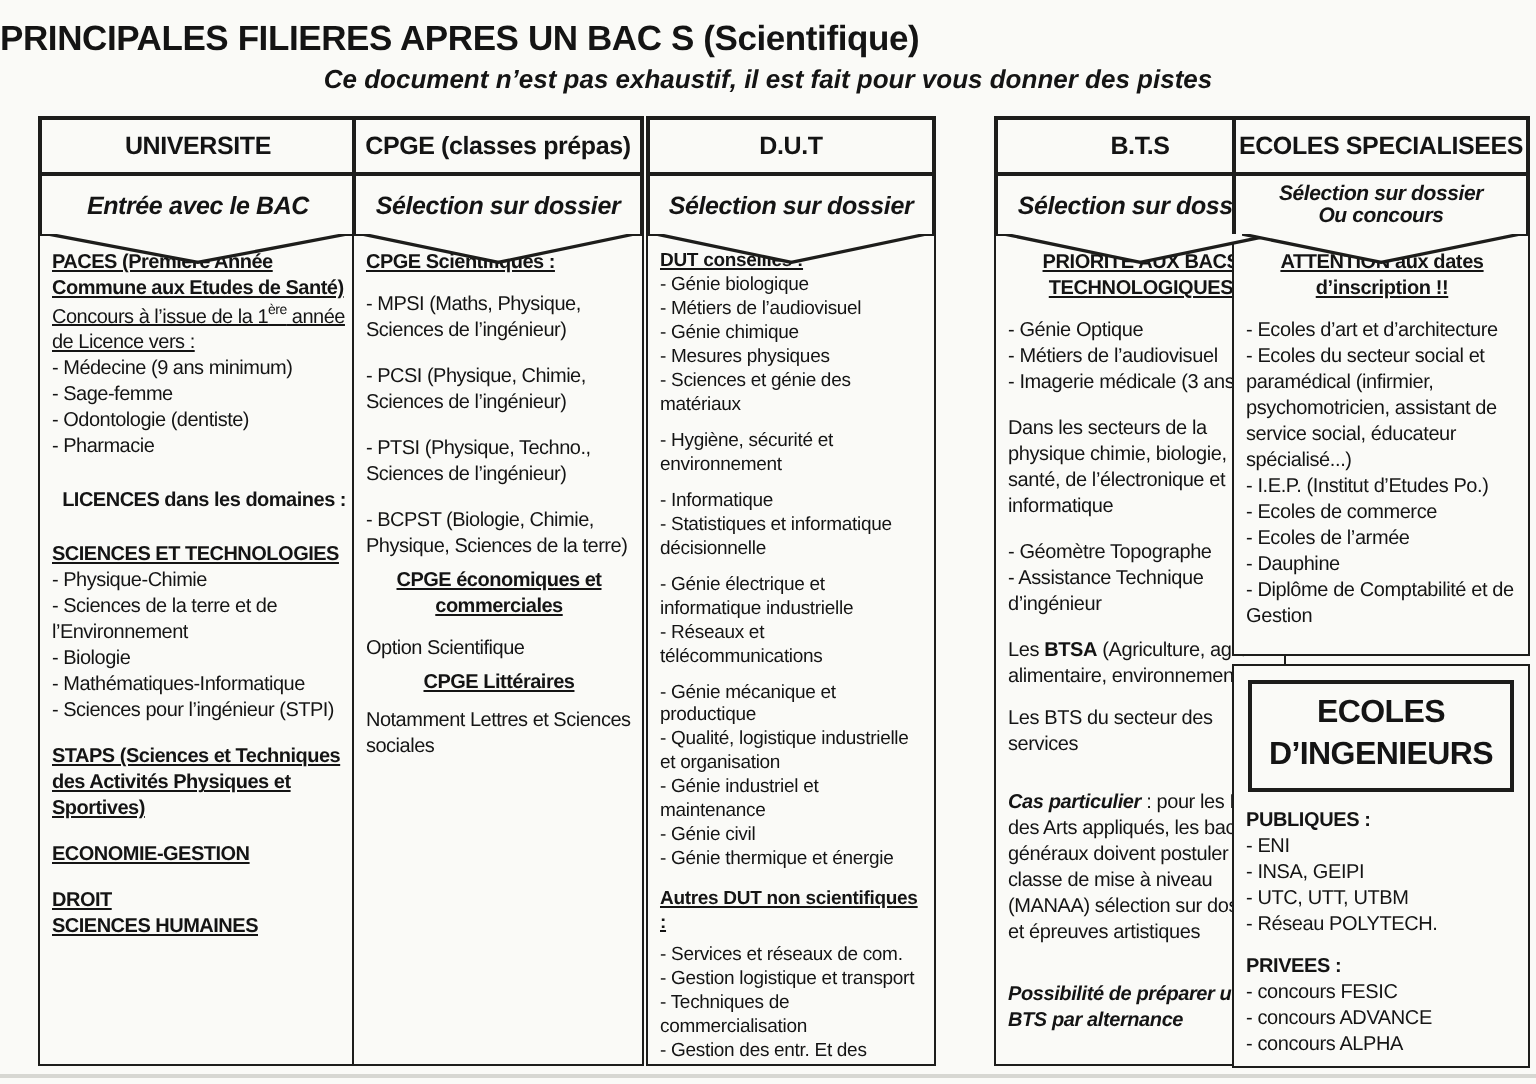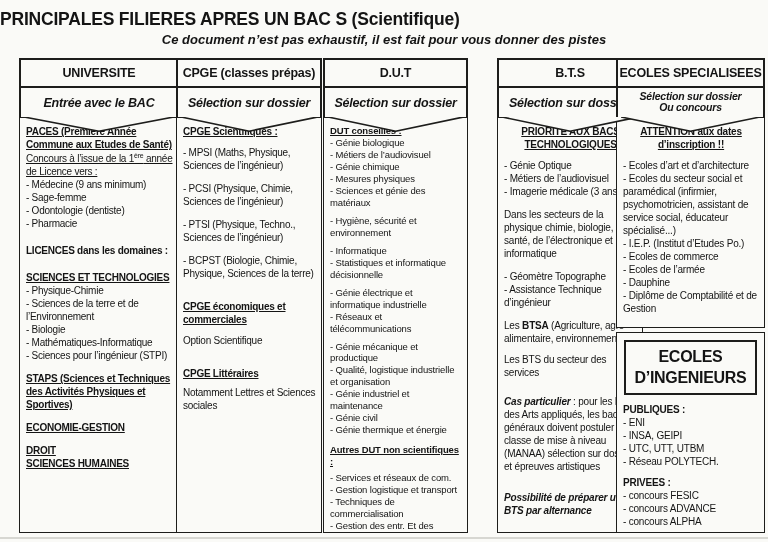--- a/index.html
+++ b/index.html
@@ -14,21 +14,21 @@
   }
   .page-subtitle{
     position:absolute;top:32px;left:0;right:0;text-align:center;
     font-size:13px;font-weight:bold;font-style:italic;
   }
   .col{position:absolute;top:58px;height:475px;display:flex;flex-direction:column;box-sizing:border-box;}
   .col1{left:19px;width:160px;}
   .col2{left:176px;width:146px;}
   .col3{left:323px;width:145px;}
   .col4{left:497px;width:146px;}
-  .col5{left:616px;width:149px;justify-content:center;}
+  .col5{left:616px;width:149px;}
 
   .hdr{
     height:30px;flex:0 0 30px;border:2px solid #1d1d1b;box-sizing:border-box;
     display:flex;align-items:center;justify-content:center;
     font-weight:bold;font-size:12.5px;background:#fafaf7;letter-spacing:-0.2px;
   }
   .sub{
     height:29px;flex:0 0 29px;box-sizing:border-box;
     border-left:2px solid #1d1d1b;border-right:2px solid #1d1d1b;
     display:flex;flex-direction:column;align-items:center;justify-content:center;
@@ -52,30 +52,30 @@
     flex:1 1 auto;margin-top:4px;border:1.5px solid #1d1d1b;box-sizing:border-box;
     background:#fafaf7;padding:4px 6px;
   }
   .ing-box{
     border:2px solid #1d1d1b;margin:3px 1px 8px 1px;padding:5px 1px;
     text-align:center;font-weight:bold;font-size:16px;letter-spacing:-0.3px;
   }
 
   .h-u{font-weight:bold;text-decoration:underline;}
   .u{text-decoration:underline;}
-  .cb{font-weight:bold;text-align:left;}
+  .cb{font-weight:bold;text-align:right;}
   .cbu{font-weight:bold;text-align:center;text-decoration:underline;}
   .cbi{font-weight:bold;font-style:italic;}
   .b{font-weight:bold;}
   .bi{font-weight:bold;font-style:italic;}
   sup{font-size:7px;}
 
   .mt4{margin-top:4px;}.mt6{margin-top:6px;}.mt8{margin-top:8px;}
   .mt10{margin-top:10px;}.mt14{margin-top:14px;}
-  .mt16{margin-top:16px;}.mt18{margin-top:18px;}.mt20{margin-top:20px;}
+  .mt16{margin-top:16px;}.mt18{margin-top:18px;}.mt20{margin-top:4px;text-align:center;}
 
   .scan-line{position:absolute;left:0;right:0;bottom:3px;height:2px;background:#b9b9b4;opacity:.55;}
 </style>
 </head>
 <body>
 
 <div class="page-title">PRINCIPALES FILIERES APRES UN BAC S (Scientifique)</div>
 <div class="page-subtitle">Ce document n’est pas exhaustif, il est fait pour vous donner des pistes</div>
 
 <div class="col col1">

